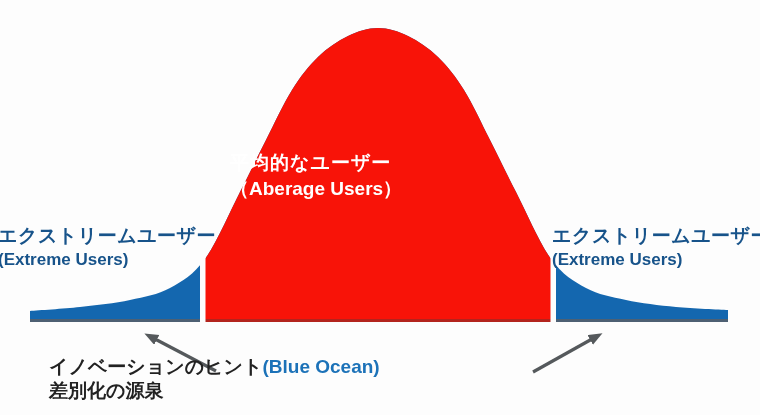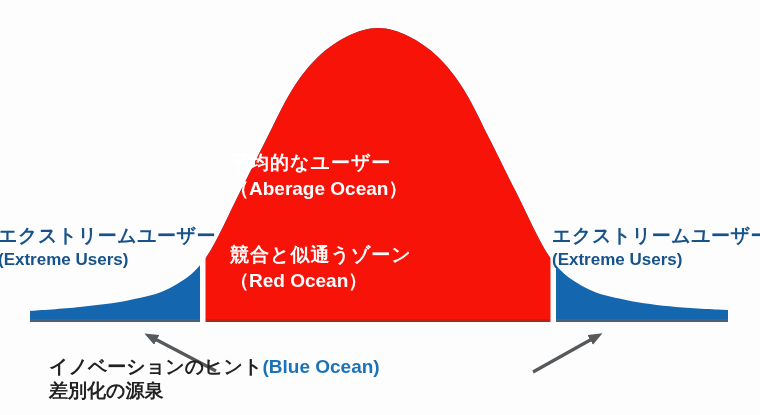--- a/index.html
+++ b/index.html
@@ -62,26 +62,22 @@
     <div class="en">(Extreme Users)</div>
   </div>
 
   <div class="txt extreme-label extreme-right">
     <div class="jp">エクストリームユーザー</div>
     <div class="en">(Extreme Users)</div>
   </div>
 
   <div class="txt center-label avg-label">
     <div class="jp">平均的なユーザー</div>
-    <div class="en">（Aberage Ocean）</div>
+    <div class="en">（Aberage Users）</div>
   </div>
 
-  <div class="txt center-label redocean-label">
-    <div class="jp">競合と似通うゾーン</div>
-    <div class="en">（Red Ocean）</div>
-  </div>
 
   <div class="txt footnote">
     <div class="line1"><span>イノベーションのヒント</span><span class="blue">(Blue Ocean)</span></div>
     <div class="line2">差別化の源泉</div>
   </div>
 
 </div>
 
 </body></html>

